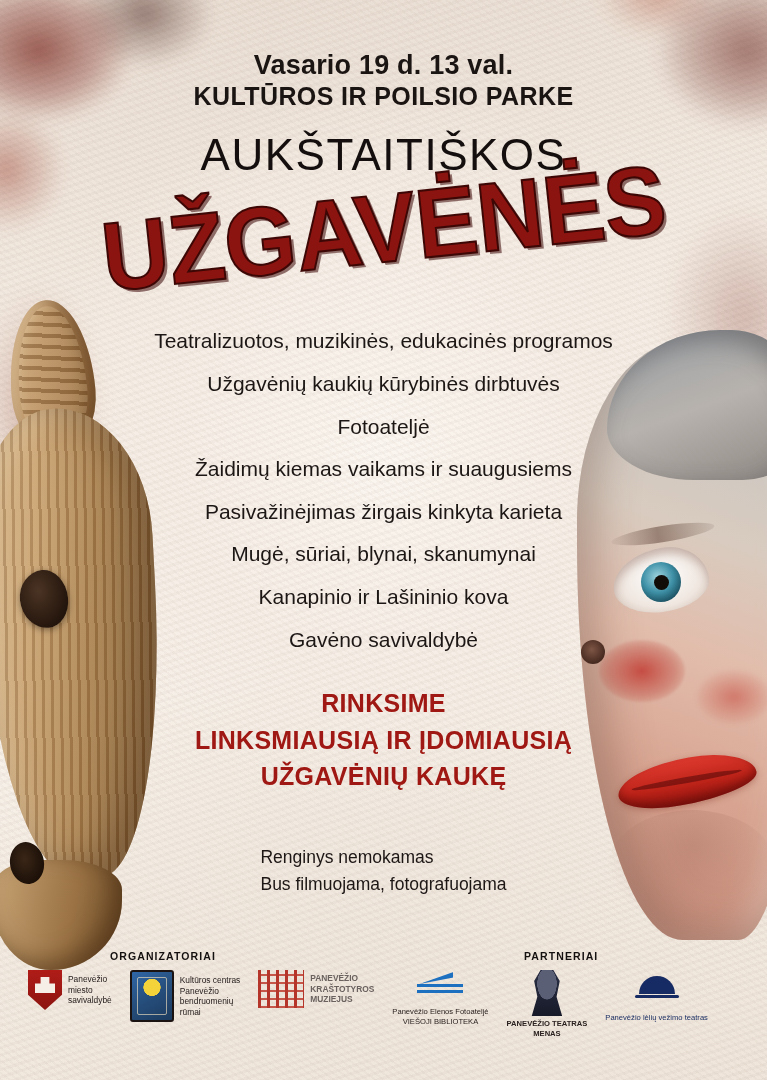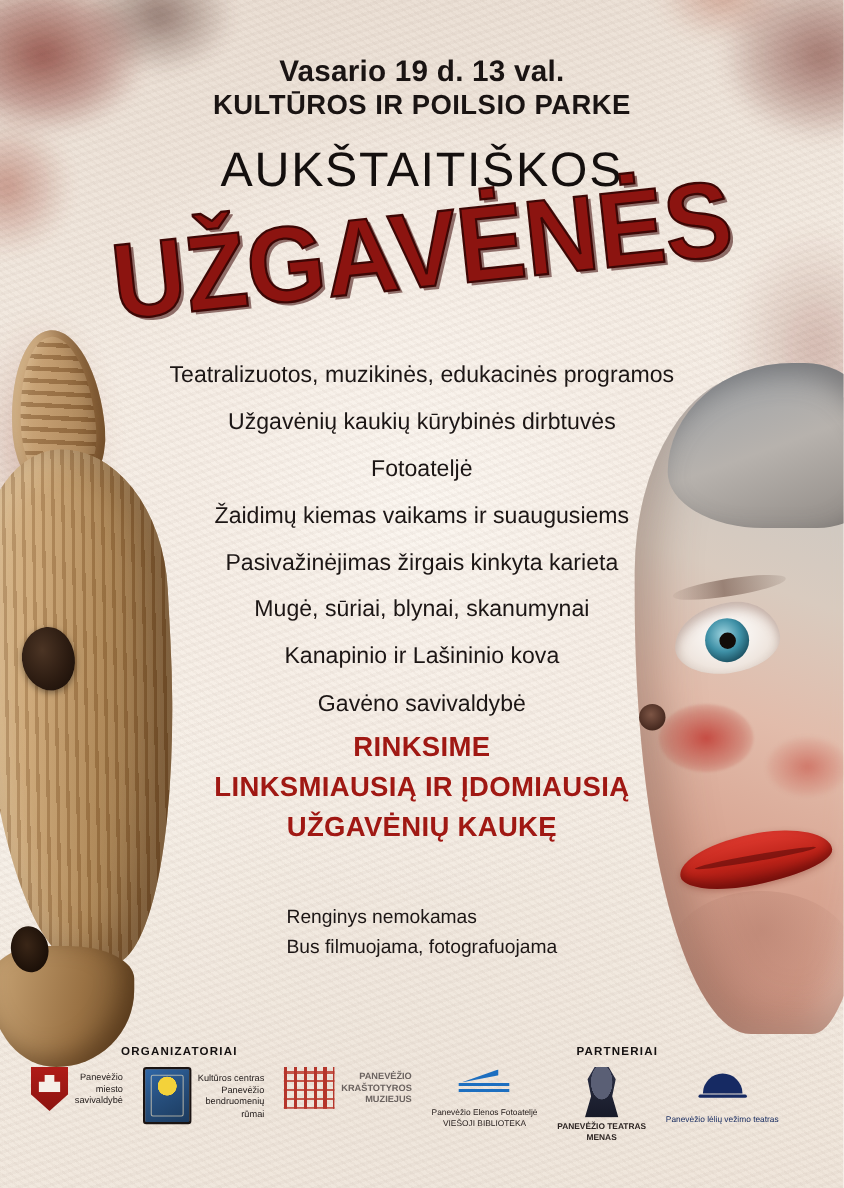--- a/index.html
+++ b/index.html
@@ -296,20 +296,21 @@
     width: 100%;
     text-align: center;
     color: #1c1615;
     font-size: 21px;
     line-height: 2.03;
     font-weight: 400;
   }
   .program div { white-space: nowrap; }
 
   .callout {
+    margin-top: 24px;
     text-align: center;
     color: #a01813;
     font-size: 25px;
     font-weight: 800;
     line-height: 1.45;
     letter-spacing: .3px;
   }
 
   .footnote {
     margin-top: 50px;
@@ -343,21 +344,20 @@
   }
   .logo {
     display: flex;
     align-items: center;
     gap: 6px;
   }
   .logo-txt {
     font-size: 8.4px;
     line-height: 1.25;
     color: #201a19;
-    text-align: right;
   }
   .logo-txt.bold { font-weight: 700; }
   .crest {
     width: 34px; height: 40px;
     background: linear-gradient(180deg, #b01c18 0%, #8c1410 100%);
     clip-path: polygon(0 0, 100% 0, 100% 62%, 50% 100%, 0 62%);
     position: relative;
   }
   .crest::after {
     content: "";

